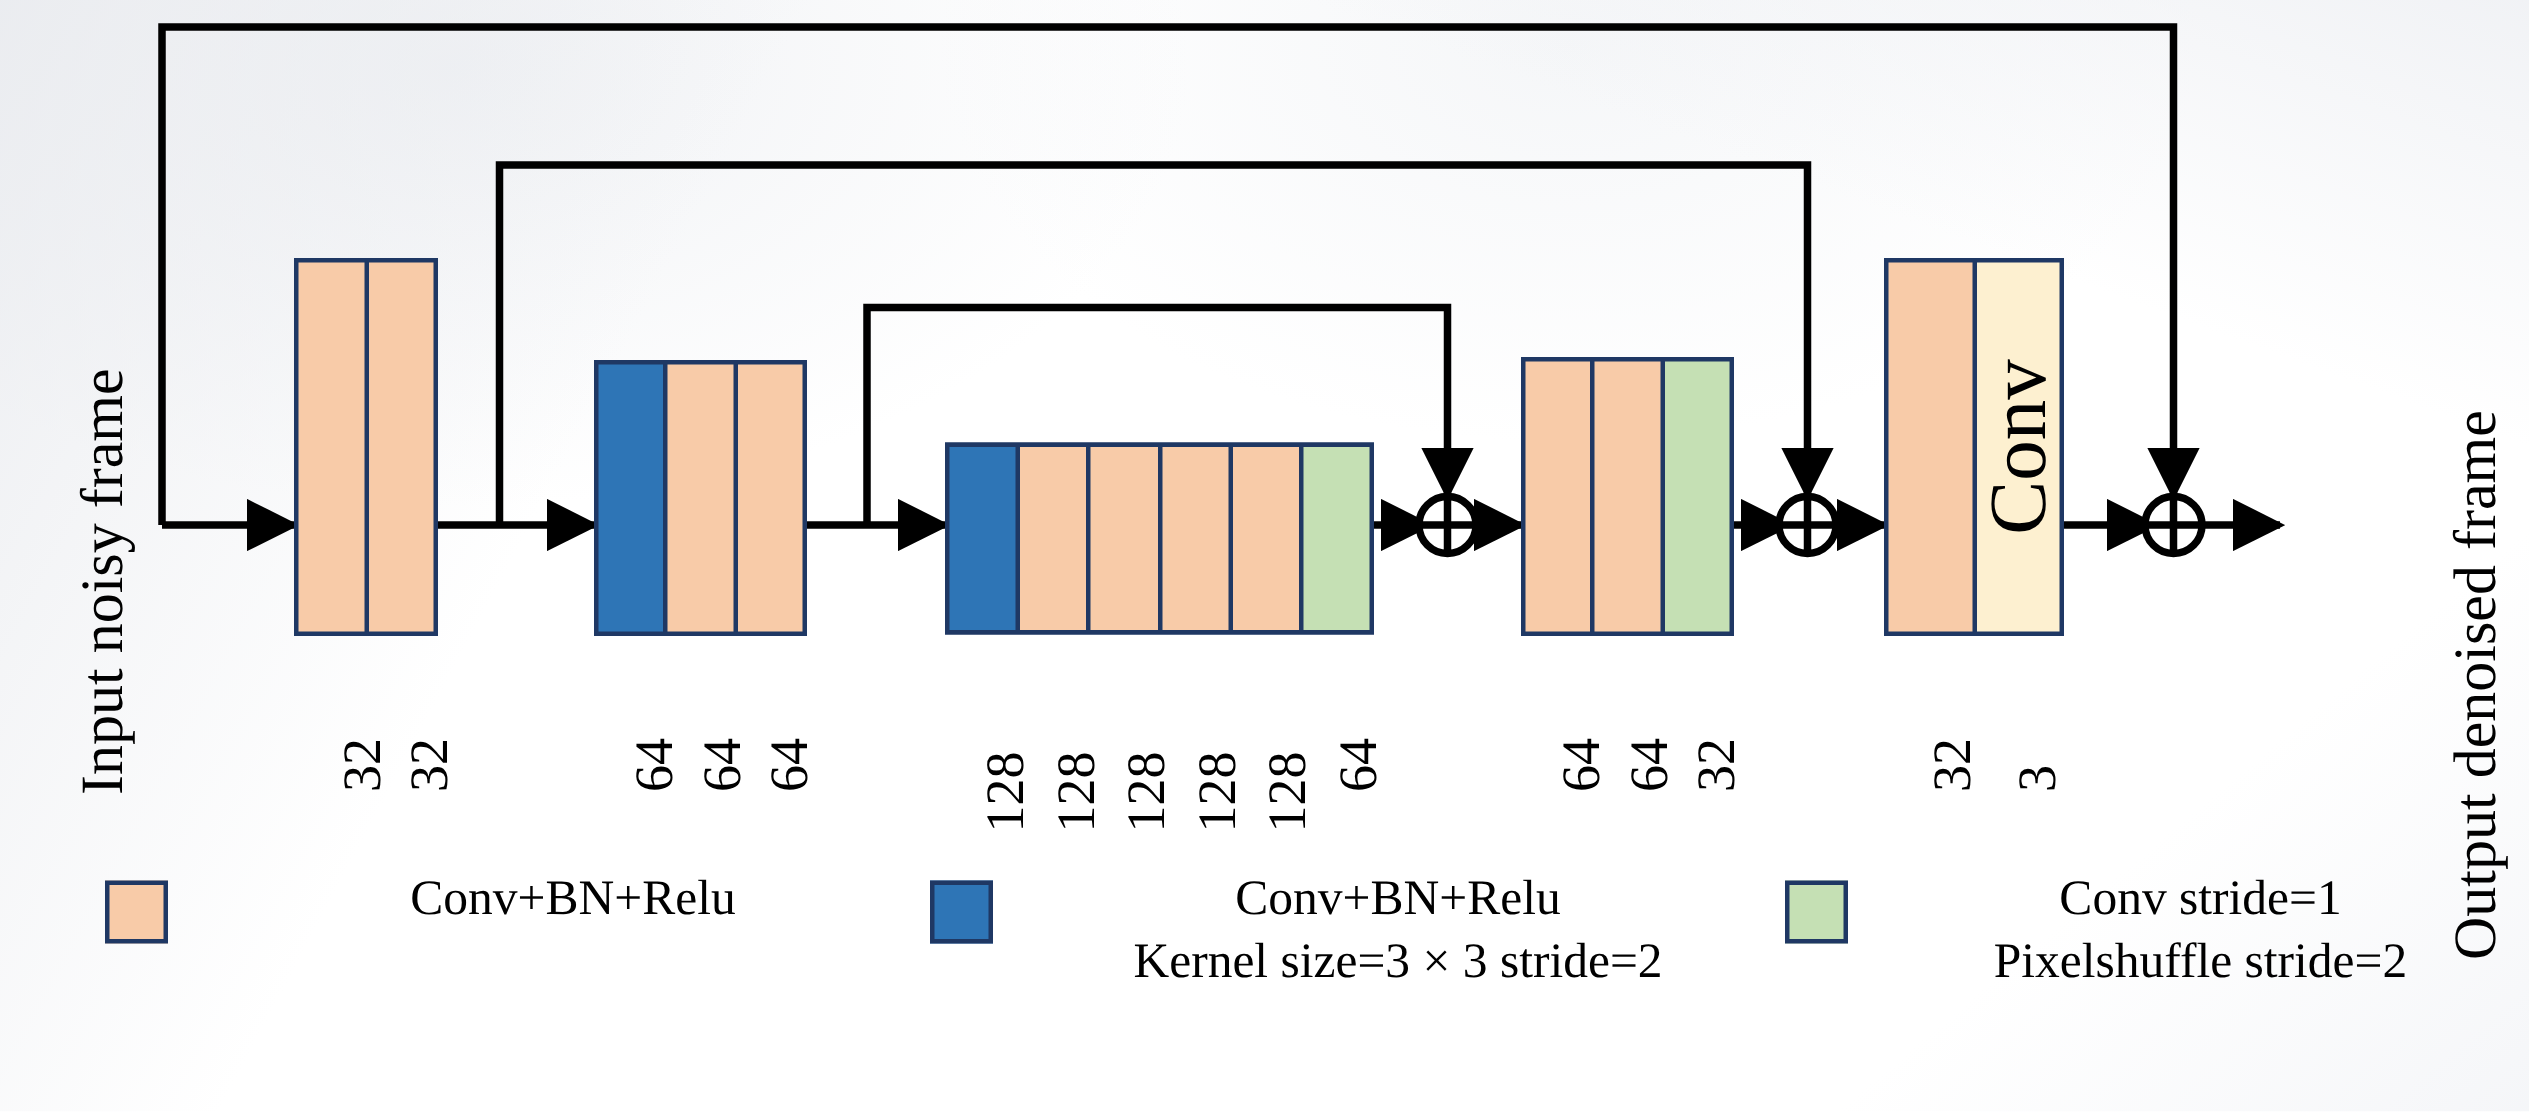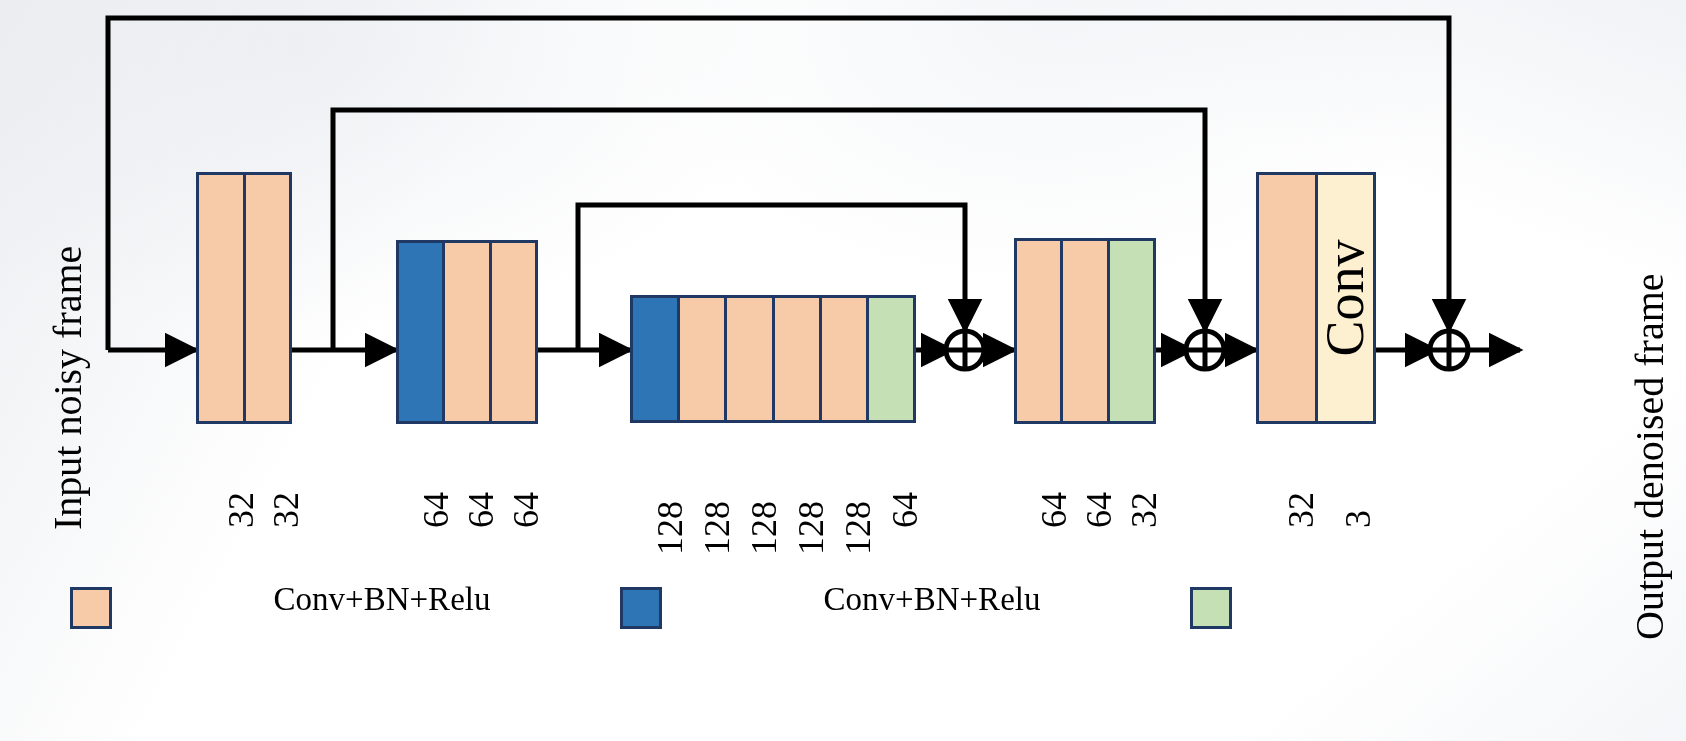--- a/index.html
+++ b/index.html
@@ -161,23 +161,26 @@
       <div class="lg-swatch" style="left:0; background:#F8CBA8;"></div>
       <div class="lg-text" style="left:62px; width:500px;">
         <span>Conv+BN+Relu</span>
       </div>
     </div>
 
     <div class="lg-item" style="left:620px; width:520px;">
       <div class="lg-swatch" style="left:0; background:#2E75B6;"></div>
       <div class="lg-text" style="left:62px; width:500px;">
         <span>Conv+BN+Relu</span>
+        <span>Kernel size=3 × 3  stride=2</span>
       </div>
     </div>
 
     <div class="lg-item" style="left:1190px; width:470px;">
       <div class="lg-swatch" style="left:0; background:#C5E0B4;"></div>
       <div class="lg-text" style="left:62px; width:430px;">
+        <span>Conv stride=1</span>
+        <span>Pixelshuffle  stride=2</span>
       </div>
     </div>
 
   </div>
 </div>
 
 </body></html>

